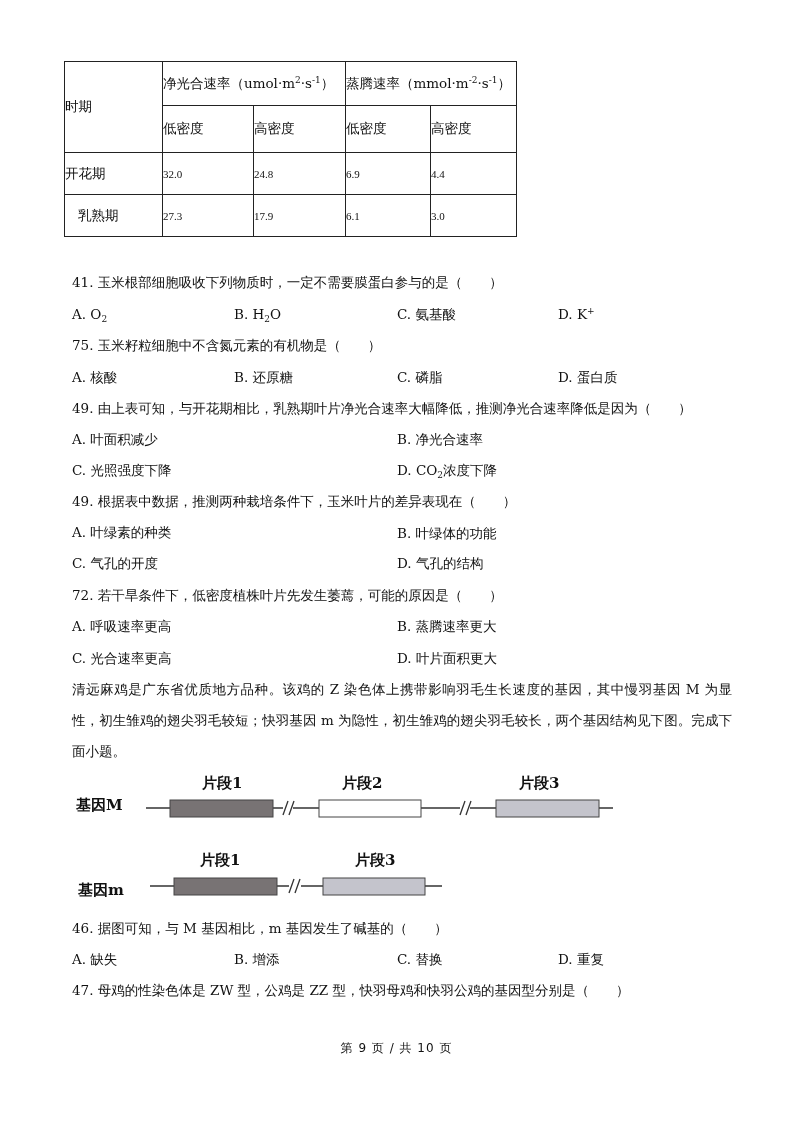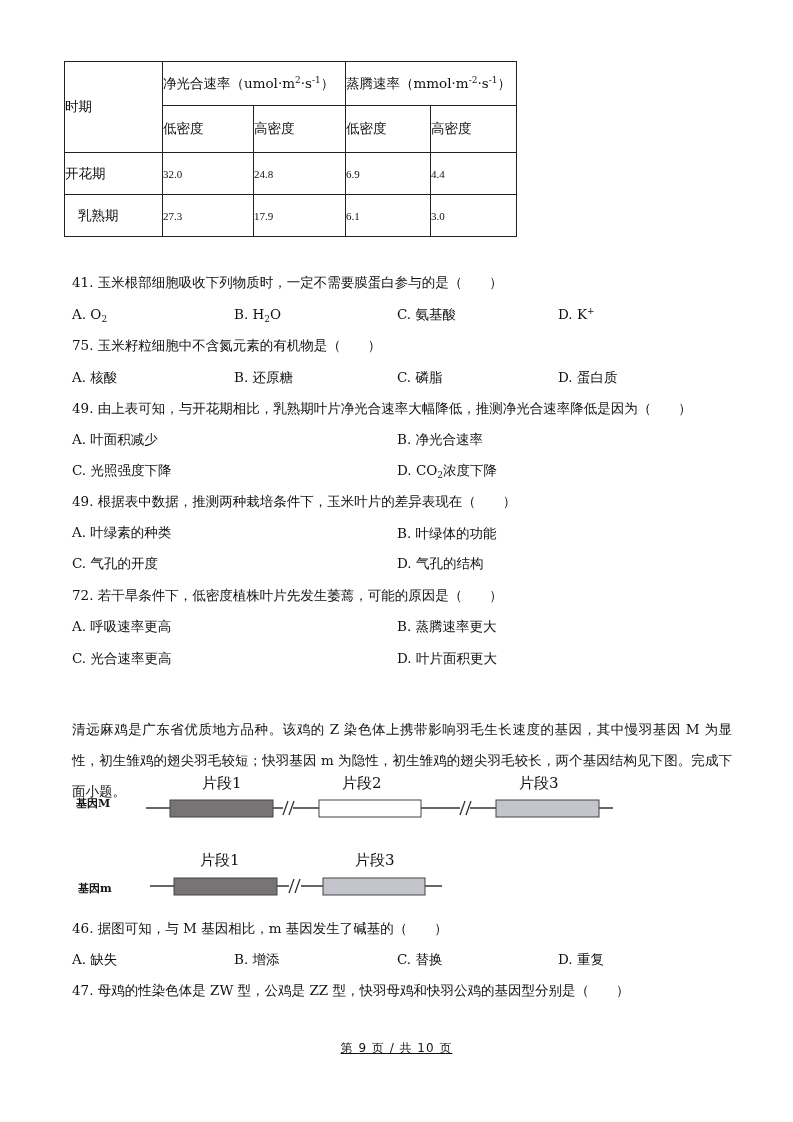--- a/index.html
+++ b/index.html
@@ -22,26 +22,26 @@
       text-align: left; vertical-align: middle;
       padding: 0;
     }
     .num { font-family: "Liberation Serif", serif; font-size: 11px; }
 
     .q { position: absolute; left: 72px; white-space: nowrap; }
     .opt { position: absolute; white-space: nowrap; }
     .sub { font-size: 9px; vertical-align: -3px; }
     .sup { font-size: 9px; vertical-align: 5px; }
 
-    .para { position: absolute; left: 72px; width: 660px; line-height: 31px; text-align: justify; margin-top: 40px; }
+    .para { position: absolute; left: 72px; width: 660px; line-height: 31px; text-align: justify; }
 
-    .diagram-label { position: absolute; font-size: 11px; font-weight: bold; font-family: "DejaVu Serif", serif; }
-    .seg-label { position: absolute; font-size: 15px; font-family: "DejaVu Serif", serif; }
+    .diagram-label { position: absolute; font-size: 15px; font-weight: bold; font-family: "DejaVu Serif", serif; }
+    .seg-label { position: absolute; font-size: 15px; font-family: "DejaVu Serif", serif; font-weight: bold; }
 
-    .footer { position: absolute; left: 0; width: 793px; top: 1040px; text-align: center; font-size: 12px; font-family: "DejaVu Sans", sans-serif; letter-spacing: 1px; text-decoration: underline; }
+    .footer { position: absolute; left: 0; width: 793px; top: 1040px; text-align: center; font-size: 12px; font-family: "DejaVu Sans", sans-serif; letter-spacing: 1px; }
   </style>
 </head>
 <body>
 
 <table class="data-table">
   <tbody>
       <tr style="height:44px">
     <td rowspan="2" style="width:97px"><span>时期</span></td>
     <td colspan="2" style="width:182px">
       <span>净光合速率（umol·m</span><span class="sup">2</span><span>·s</span><span class="sup">-1</span><span>）</span>

